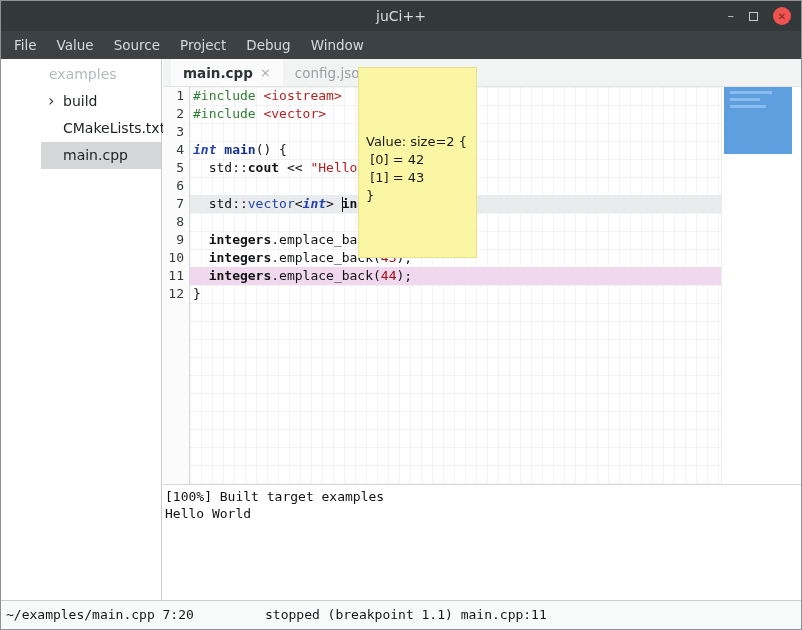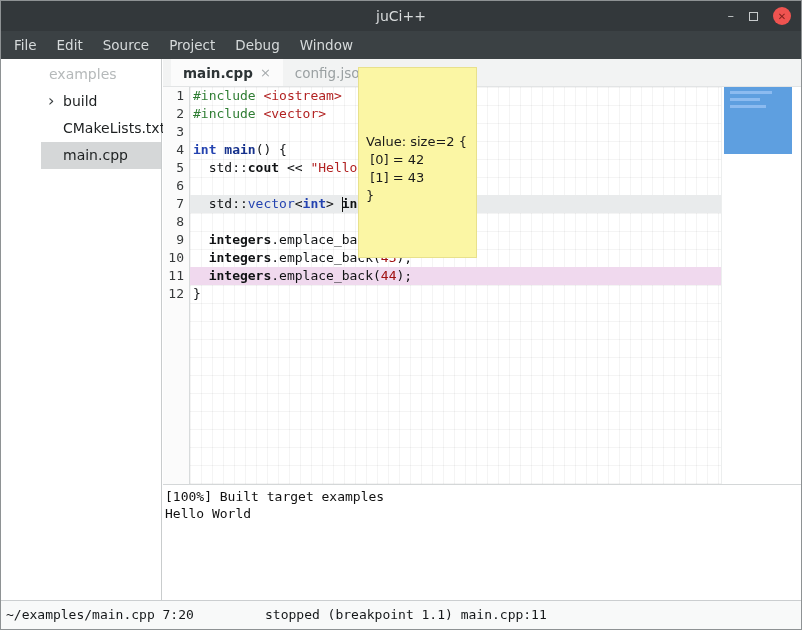--- a/index.html
+++ b/index.html
@@ -61,21 +61,21 @@
     background-image:
       linear-gradient(to right, rgba(0,0,0,0.045) 1px, transparent 1px),
       linear-gradient(to bottom, rgba(0,0,0,0.045) 1px, transparent 1px);
     background-size:11px 18px;
   }
   .code-line { height:18px; line-height:18px; white-space:pre; padding-left:3px; }
   .hl-current { background:#e9ebec; }
   .hl-debug { background:#f0d9ee; }
   .tok-pp   { color:#2f7d33; }
   .tok-inc  { color:#b22222; }
-  .tok-kw   { color:#2443b0; font-weight:bold; }
+  .tok-kw   { color:#2443b0; font-weight:bold;font-style:italic; }
   .tok-type { color:#2443b0; }
   .tok-fn   { color:#16318c; font-weight:bold; }
   .tok-var  { color:#101214; font-weight:bold; }
   .tok-num  { color:#a01010; }
   .tok-str  { color:#b22222; }
   .cursor { display:inline-block; width:1.5px; height:15px; background:#111; vertical-align:middle; margin-right:-1.5px; }
   .map-strip { width:80px; flex:0 0 80px; background:#ffffff; border-left:1px solid #eceeee; position:relative; }
   .map-viewport { position:absolute; top:0; left:2px; width:68px; height:67px; background:#5e9fe0; }
   .map-lines span { display:block; height:3px; background:#8cbbf0; margin:4px 0 0 6px; }
   .map-lines span:nth-child(1){ width:42px; }
@@ -112,21 +112,21 @@
     <span class="title-text">juCi++</span>
     <div class="win-buttons">
       <span class="btn-min">–</span>
       <span class="btn-restore"></span>
       <span class="btn-close">✕</span>
     </div>
   </div>
 
   <div class="menubar">
       <span class="menu-item">File</span>
-      <span class="menu-item">Edit</span>
+      <span class="menu-item">Value</span>
       <span class="menu-item">Source</span>
       <span class="menu-item">Project</span>
       <span class="menu-item">Debug</span>
       <span class="menu-item">Window</span>
     </div>
 
   <div class="main">
 
     <div class="sidebar">
       <div class="sidebar-header">examples</div>

